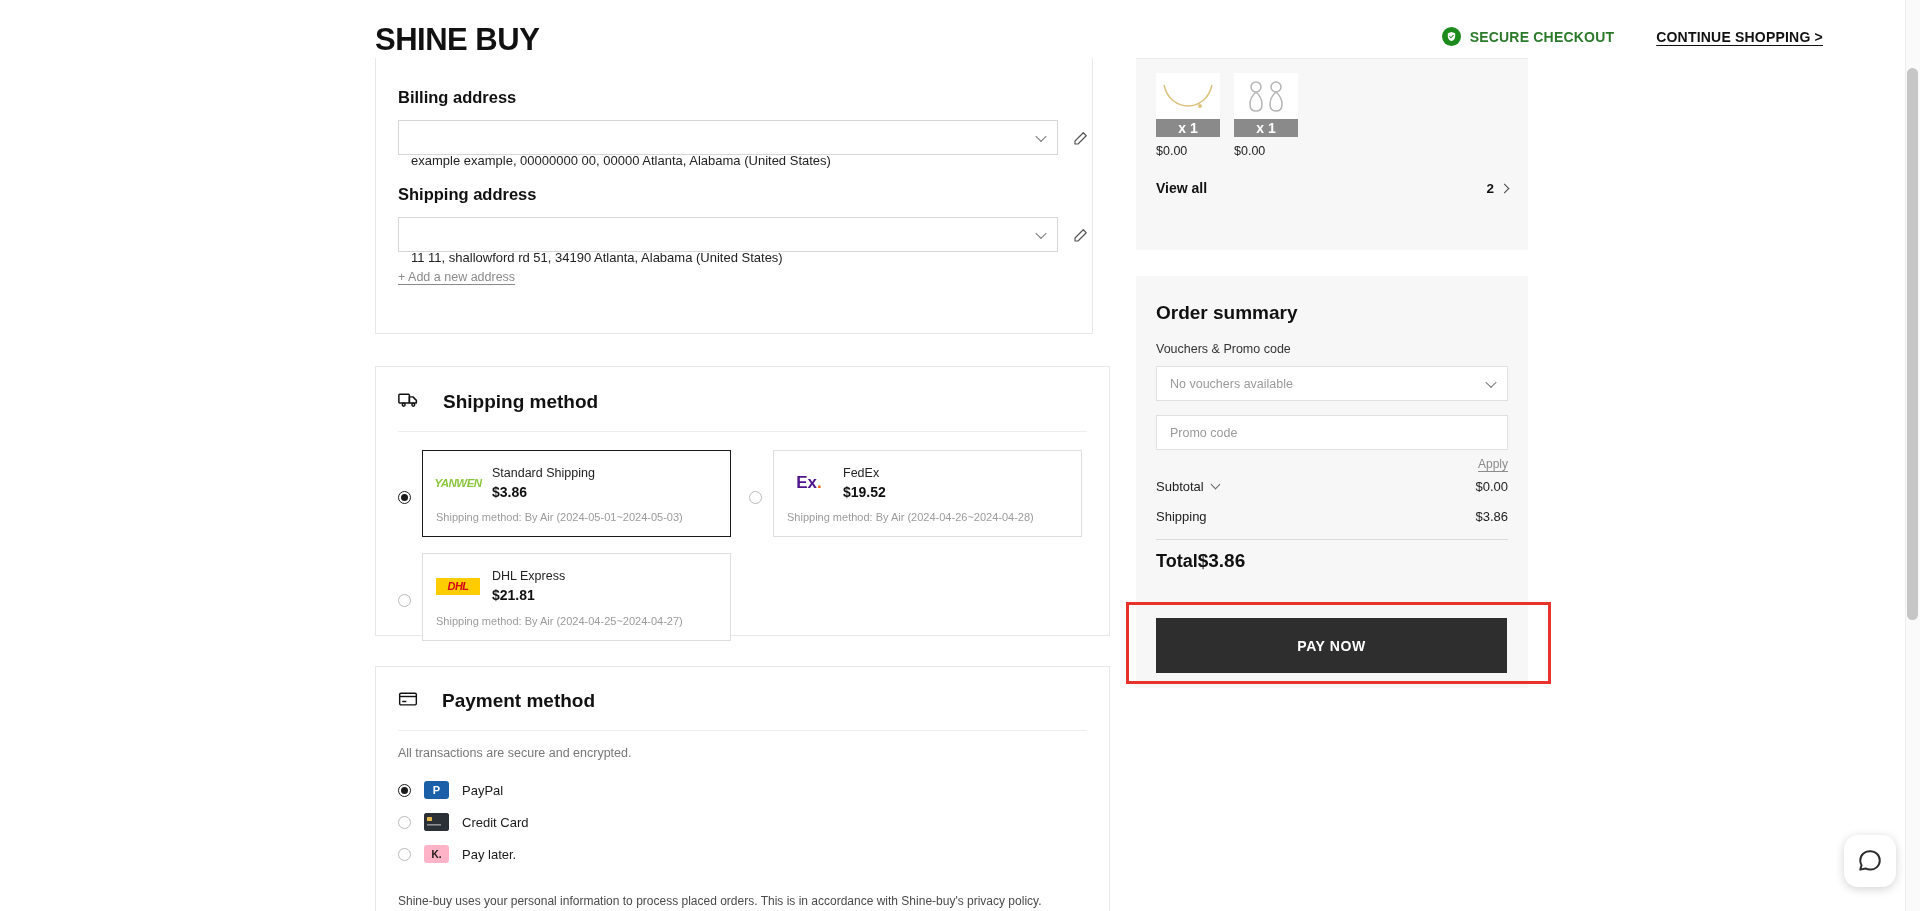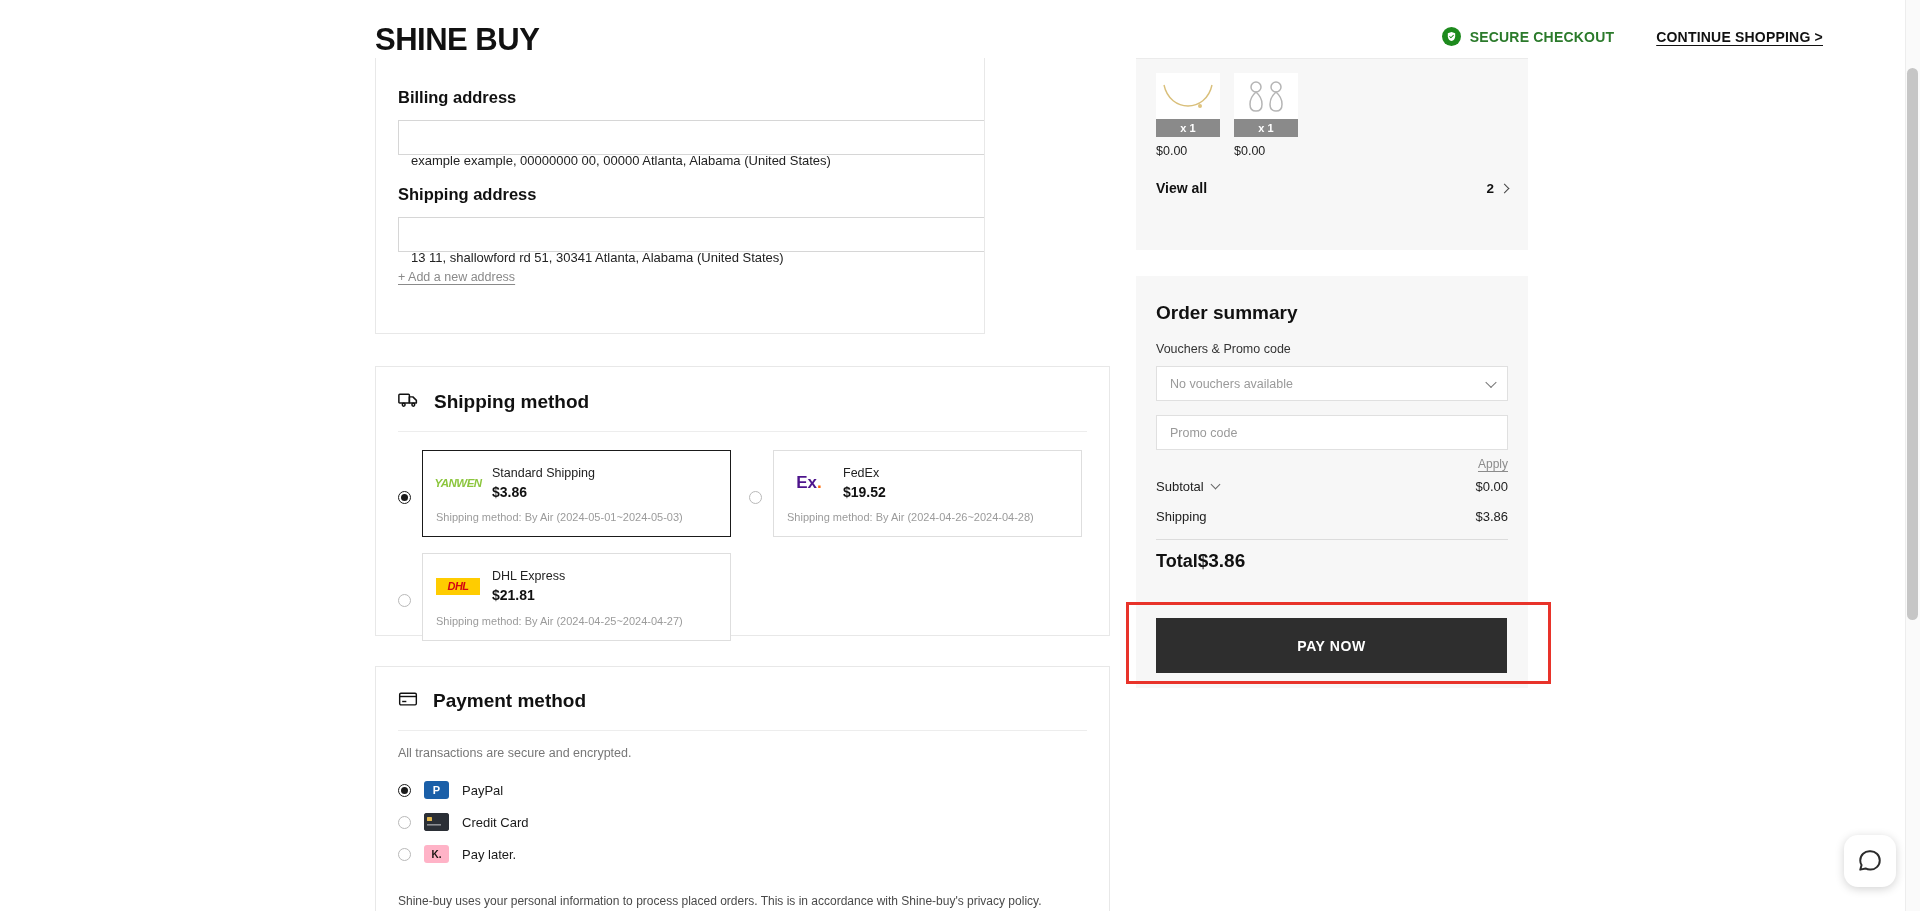--- a/index.html
+++ b/index.html
@@ -35,21 +35,21 @@
     background: #1d8a1d; display: flex; align-items: center; justify-content: center;
   }
   .continue-shopping {
     font-size: 14px; color: #111111; font-weight: 600;
     text-decoration: underline; text-underline-offset: 3px;
     letter-spacing: 0.2px; cursor: pointer;
   }
 
   
   .card-address {
-    position: absolute; left: 375px; top: 58px; width: 610px; height: 276px;
+    position: absolute; left: 375px; top: 58px; width: 718px; height: 276px;
     background: #ffffff; border: 1px solid #e8e8e8; border-top: none;
     overflow: hidden;
   }
   .addr-inner { padding: 0 22px; }
   .addr-label {
     font-size: 16.5px; font-weight: 700; color: #111111;
     margin-top: 30px; margin-bottom: 13px;
   }
   .addr-row { display: flex; align-items: center; gap: 14px; }
   .addr-select {
@@ -71,21 +71,21 @@
     color: #8a8a8a; text-decoration: underline; text-underline-offset: 3px;
     cursor: pointer;
   }
 
   
   .card-ship {
     position: absolute; left: 375px; top: 366px; width: 735px; height: 270px;
     background: #ffffff; border: 1px solid #e8e8e8;
   }
   .sec-head {
-    display: flex; align-items: center; gap: 15px;
+    display: flex; align-items: center; gap: 24px;
     padding: 22px 22px 0 22px;
   }
   .sec-title { font-size: 19px; font-weight: 700; color: #111111; }
   .sec-divider {
     height: 1px; background: #ededed; margin: 17px 22px 0 22px;
   }
   .ship-grid {
     display: flex; flex-wrap: wrap; gap: 0 18px; padding: 18px 22px 0 22px;
   }
   .ship-opt {
@@ -168,21 +168,21 @@
     overflow: hidden;
   }
   .thumbs { display: flex; gap: 14px; padding: 14px 20px 0 20px; }
   .thumb-wrap { width: 64px; }
   .thumb {
     width: 64px; height: 64px; background: #ffffff;
     position: relative; overflow: hidden;
   }
   .qty-badge {
     position: absolute; left: 0; bottom: 0; width: 64px; height: 18px;
-    background: #8a8a8a; color: #fff; font-size: 11px; font-weight: 700;
+    background: #8a8a8a; color: #fff; font-size: 14px; font-weight: 700;
     display: flex; align-items: center; justify-content: center;
   }
   .thumb-price { font-size: 12.5px; color: #222; margin-top: 7px; }
   .viewall-row {
     display: flex; align-items: center; justify-content: space-between;
     padding: 22px 20px 0 20px;
   }
   .viewall { font-size: 14px; font-weight: 700; color: #111; cursor: pointer; }
   .viewall-right { display: flex; align-items: center; gap: 7px; }
   .viewall-count { font-size: 13.5px; font-weight: 700; color: #111; }
@@ -300,21 +300,21 @@
       <span class="edit-pencil">
         <svg width="18" height="18" viewBox="0 0 24 24" fill="none" stroke="#555" stroke-width="1.6" stroke-linecap="round" stroke-linejoin="round">
           <path d="M4 20h4L19 9l-4-4L4 16v4z"></path>
         </svg>
       </span>
     </div>
 
     <div class="addr-label">Shipping address</div>
     <div class="addr-row">
       <div class="addr-select">
-        <span class="v">13 11, shallowford rd 51, 30341 Atlanta, Alabama (United States)</span>
+        <span class="v">11 11, shallowford rd 51, 34190 Atlanta, Alabama (United States)</span>
         <span class="chev"></span>
       </div>
       <span class="edit-pencil">
         <svg width="18" height="18" viewBox="0 0 24 24" fill="none" stroke="#555" stroke-width="1.6" stroke-linecap="round" stroke-linejoin="round">
           <path d="M4 20h4L19 9l-4-4L4 16v4z"></path>
         </svg>
       </span>
     </div>
     <div class="add-address">+ Add a new address</div>
   </div>

